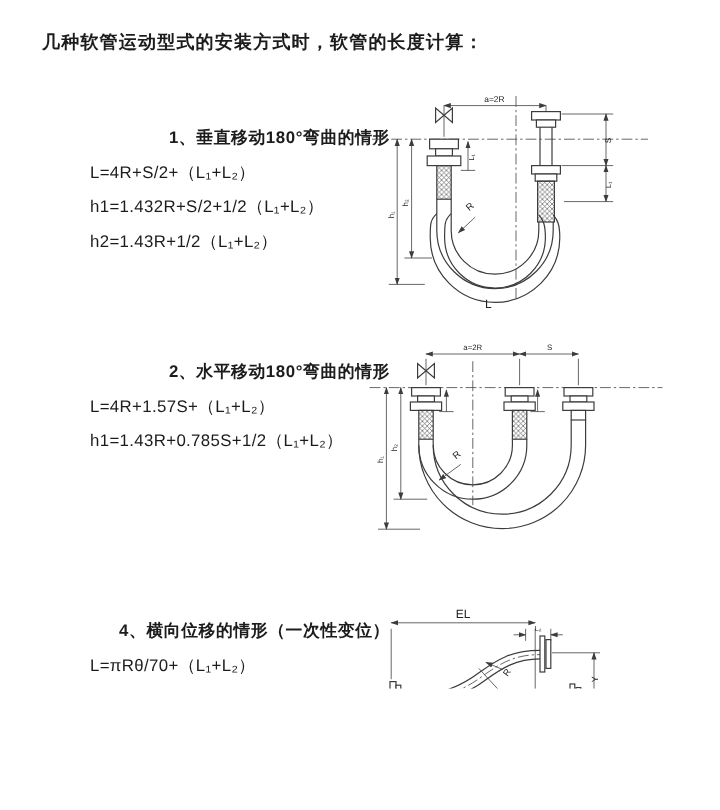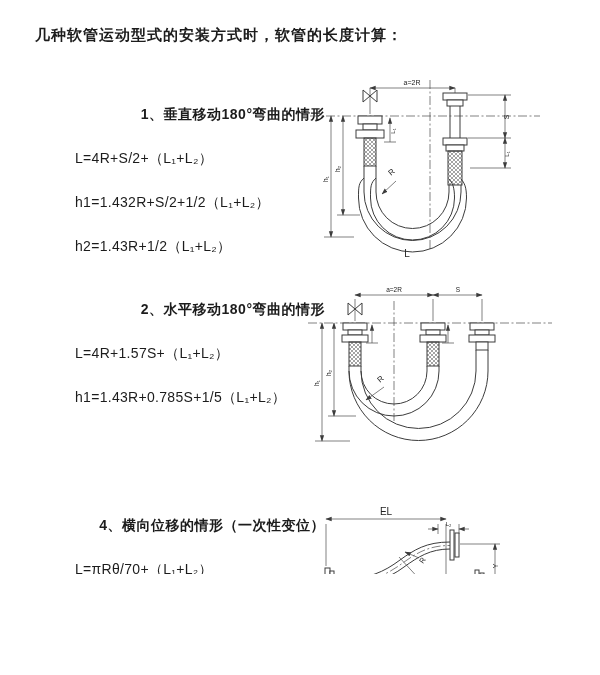--- a/index.html
+++ b/index.html
@@ -2,21 +2,21 @@
 <html><head>
 <meta charset="utf-8">
 <style>
   html,body{margin:0;padding:0;background:#fff;}
   .page{position:relative;width:600px;height:574px;background:#ffffff;overflow:hidden;
         font-family:"Liberation Sans","DejaVu Sans",sans-serif;color:#1c1c1c;}
   .title{position:absolute;left:35px;top:26px;font-size:15px;font-weight:bold;letter-spacing:1px;}
   .sec{position:absolute;left:35px;width:290px;}
   #sec1{top:106px}#sec2{top:301px}#sec3{top:517px}
   .sec-heading{font-size:14px;font-weight:bold;letter-spacing:0.5px;padding-left:16px;text-align:right;}
-  .formula{font-size:14px;padding-left:40px;margin-top:26px;letter-spacing:0.3px;white-space:nowrap;}
+  .formula{font-size:14px;padding-left:40px;margin-top:11px;letter-spacing:0.3px;white-space:nowrap;}
   .dwg{position:absolute;}
   .ln{stroke:#3c3c3c;stroke-width:1;fill:none;}
   .tn{stroke:#4a4a4a;stroke-width:0.7;fill:none;}
   .cl{stroke:#4a4a4a;stroke-width:0.7;fill:none;stroke-dasharray:9 2.5 2 2.5;}
   .fit{stroke:#3c3c3c;stroke-width:1;fill:#ffffff;}
   .braid{stroke:#3c3c3c;stroke-width:1;}
   svg text{fill:#222;font-family:"Liberation Sans","DejaVu Sans",sans-serif;}
 </style>
 </head>
 <body>
@@ -28,21 +28,21 @@
   <div class="sec" id="sec1">
     <div class="sec-heading">1、垂直移动180°弯曲的情形</div>
     <div class="formula">L=4R+S/2+（L₁+L₂）</div>
     <div class="formula">h1=1.432R+S/2+1/2（L₁+L₂）</div>
     <div class="formula">h2=1.43R+1/2（L₁+L₂）</div>
   </div>
 
   <div class="sec" id="sec2">
     <div class="sec-heading">2、水平移动180°弯曲的情形</div>
     <div class="formula">L=4R+1.57S+（L₁+L₂）</div>
-    <div class="formula">h1=1.43R+0.785S+1/5（L₁+L₂）</div>
+    <div class="formula">h1=1.43R+0.785S+1/2（L₁+L₂）</div>
   </div>
 
   <div class="sec" id="sec3">
     <div class="sec-heading">4、横向位移的情形（一次性变位）</div>
     <div class="formula">L=πRθ/70+（L₁+L₂）</div>
   </div>
 
   <svg class="dwg" style="left:300px;top:74px;" width="270" height="188" viewBox="0 0 270 188">
     <defs>
       <marker id="ar1" viewBox="0 0 10 10" refX="9" refY="5" markerWidth="9" markerHeight="9" orient="auto-start-reverse">

